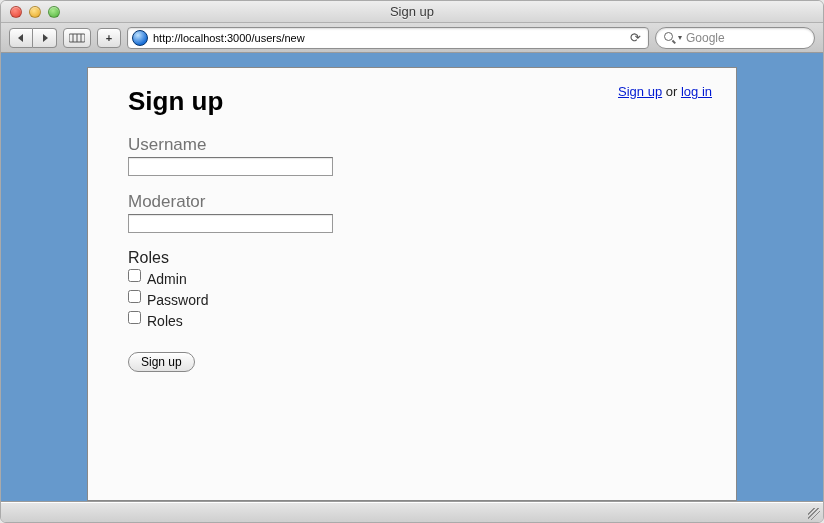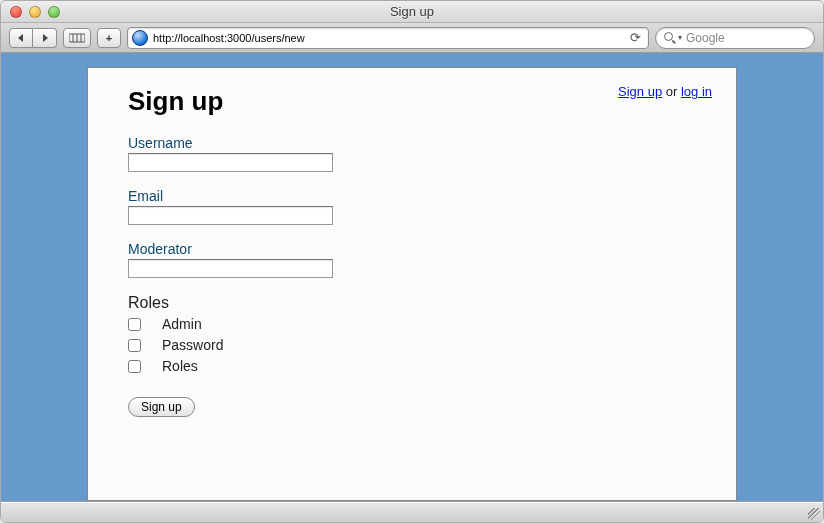--- a/index.html
+++ b/index.html
@@ -187,22 +187,22 @@
       font-weight: bold;
       margin-bottom: 18px;
       color: #000;
       font-family: "Helvetica Neue", Arial, sans-serif;
     }
     .field {
       margin-bottom: 16px;
     }
     .field label {
       display: block;
-      font-size: 14px;
-      color: #0c4a6e;
+      font-size: 17px;
+      color: #737373;
       margin-bottom: 2px;
     }
     .field input[type="text"], .field input[type="password"] {
       width: 205px;
       height: 19px;
       border: 1px solid #999;
       border-top-color: #777;
       background: #fff;
       padding: 1px 3px;
       font-size: 13px;
@@ -211,22 +211,22 @@
     .roles {
       margin-bottom: 20px;
     }
     .roles .hdr {
       font-size: 16px;
       color: #222;
       margin-bottom: 2px;
     }
     .role-row {
       display: flex;
-      align-items: center;
-      gap: 21px;
+      align-items: flex-start;
+      gap: 6px;
       font-size: 14px;
       color: #222;
       line-height: 1.5;
     }
     .role-row input[type="checkbox"] {
       width: 13px; height: 13px;
     }
     .submit-btn {
       font-size: 12px;
       padding: 2px 12px;
@@ -309,24 +309,20 @@
       <a href="#">Sign up</a><span> or </span><a href="#">log in</a>
     </div>
 
     <h1>Sign up</h1>
 
     <div class="field">
       <label>Username</label>
       <input type="text" value="" style="">
     </div>
 
-    <div class="field">
-      <label>Email</label>
-      <input type="text" value="" style="">
-    </div>
 
     <div class="field">
       <label>Moderator</label>
       <input type="password" value="" style="">
     </div>
 
 
     <div class="roles">
       <div class="hdr">Roles</div>
       <div class="role-row">

